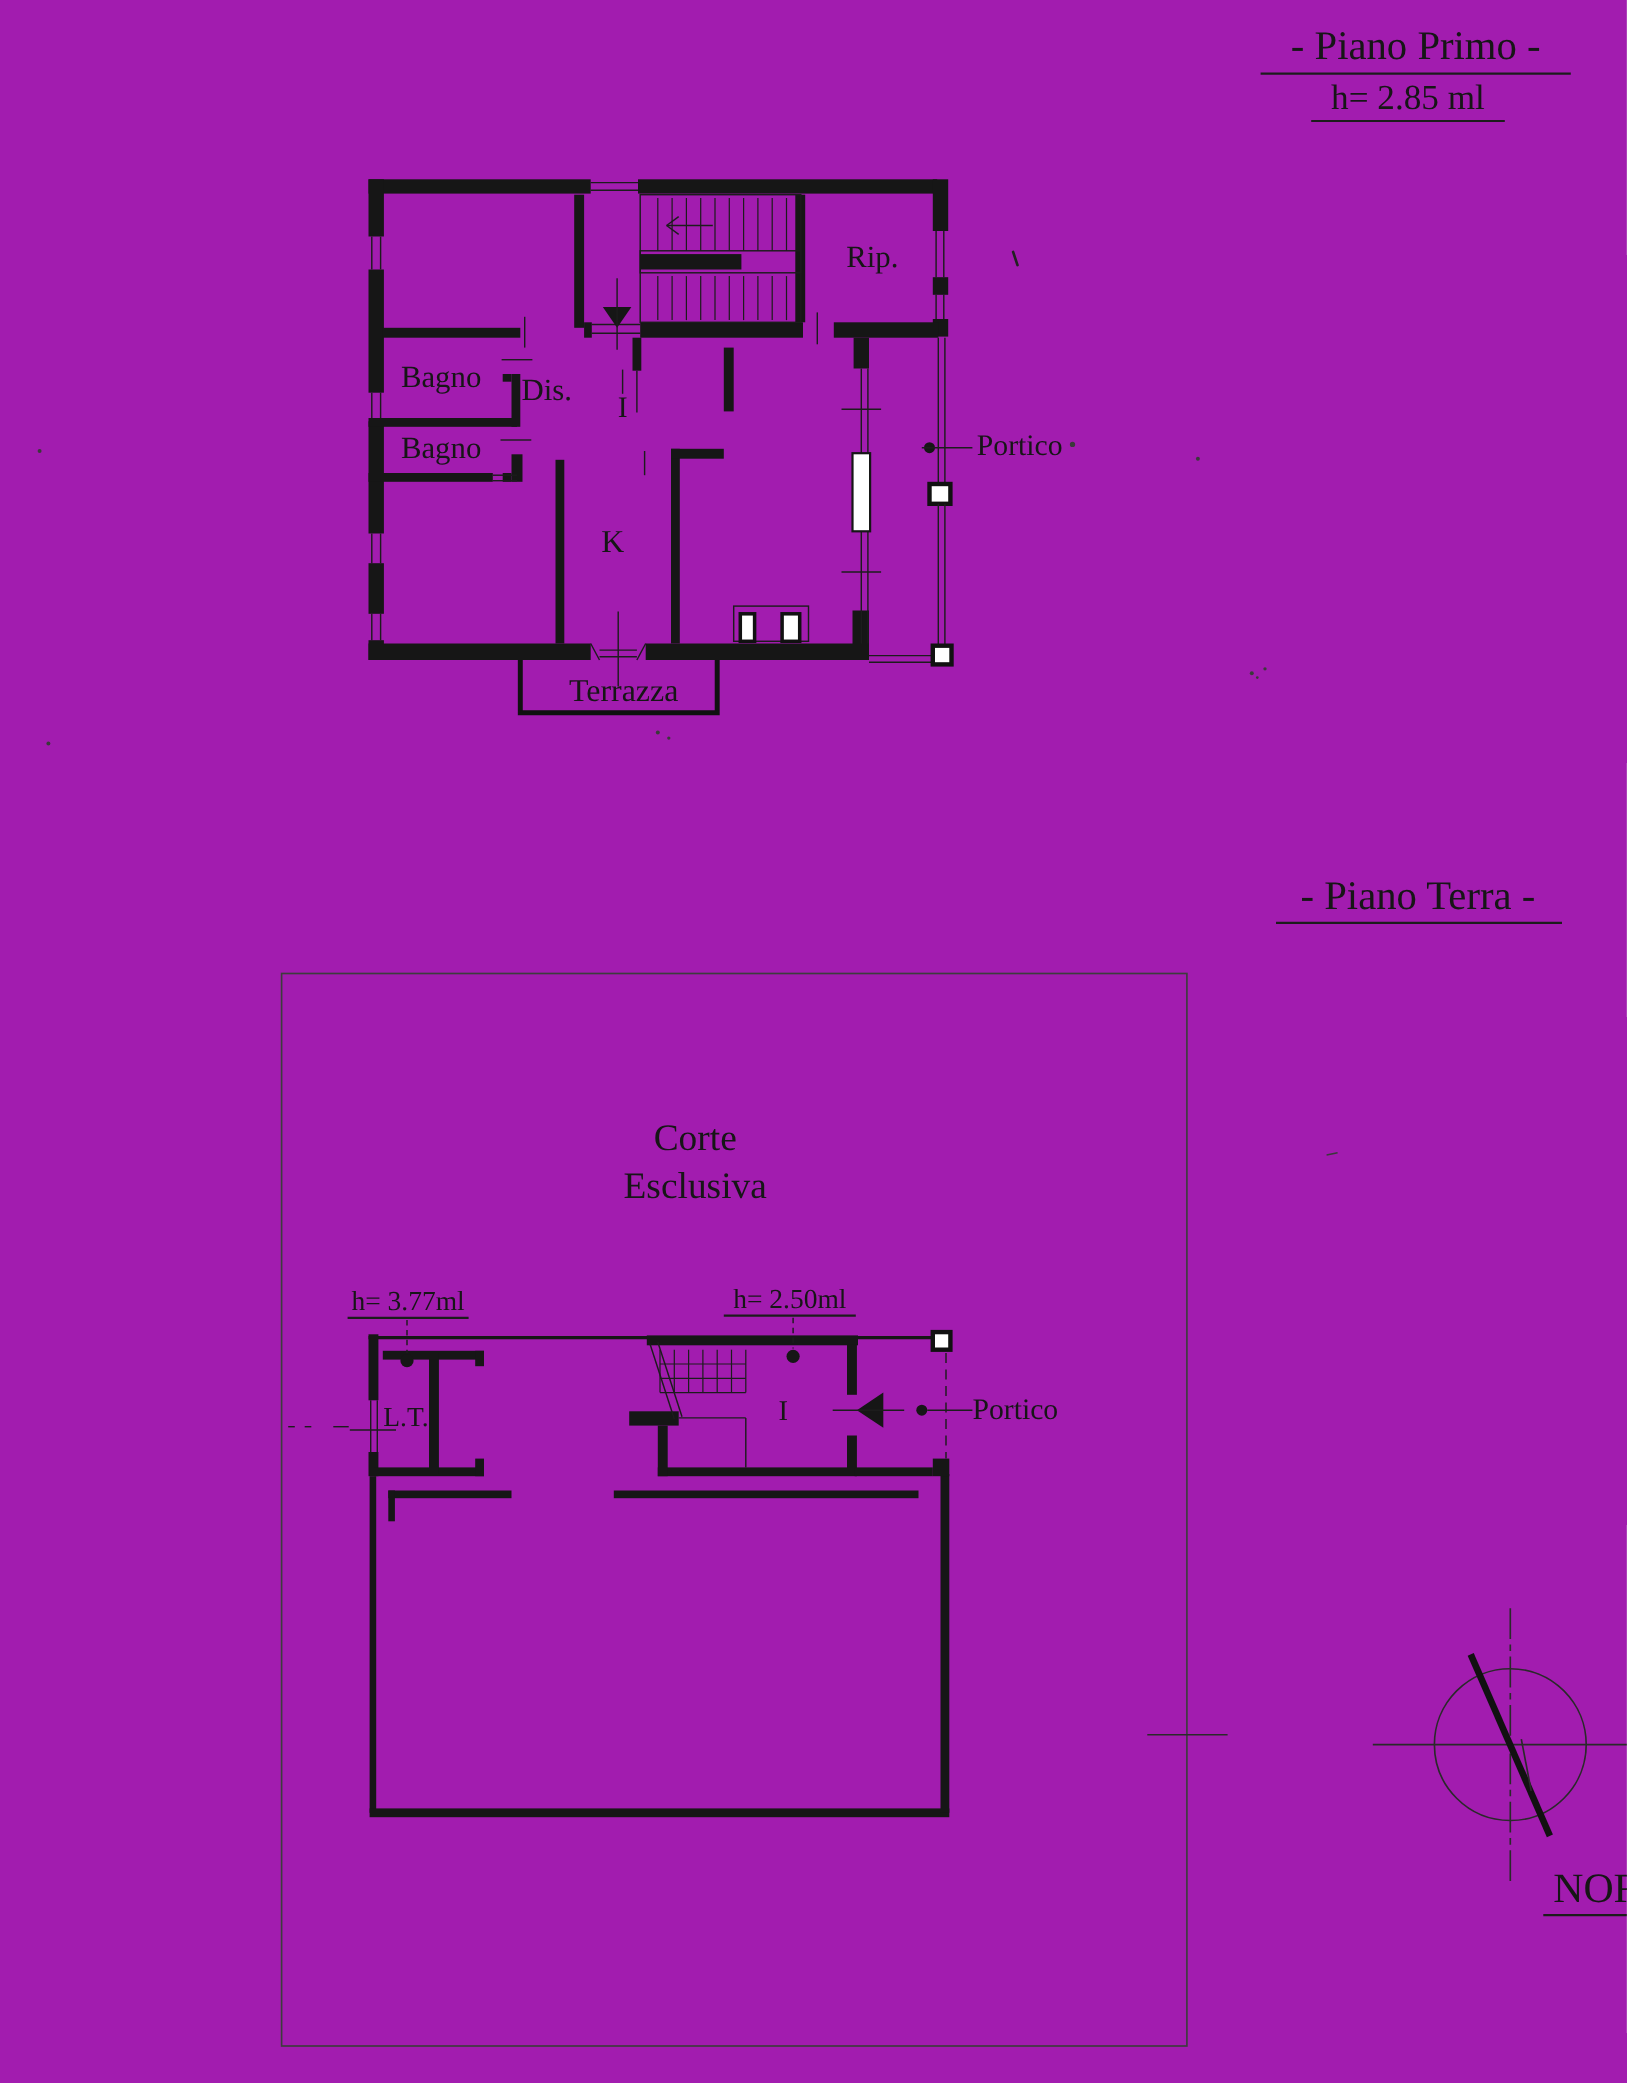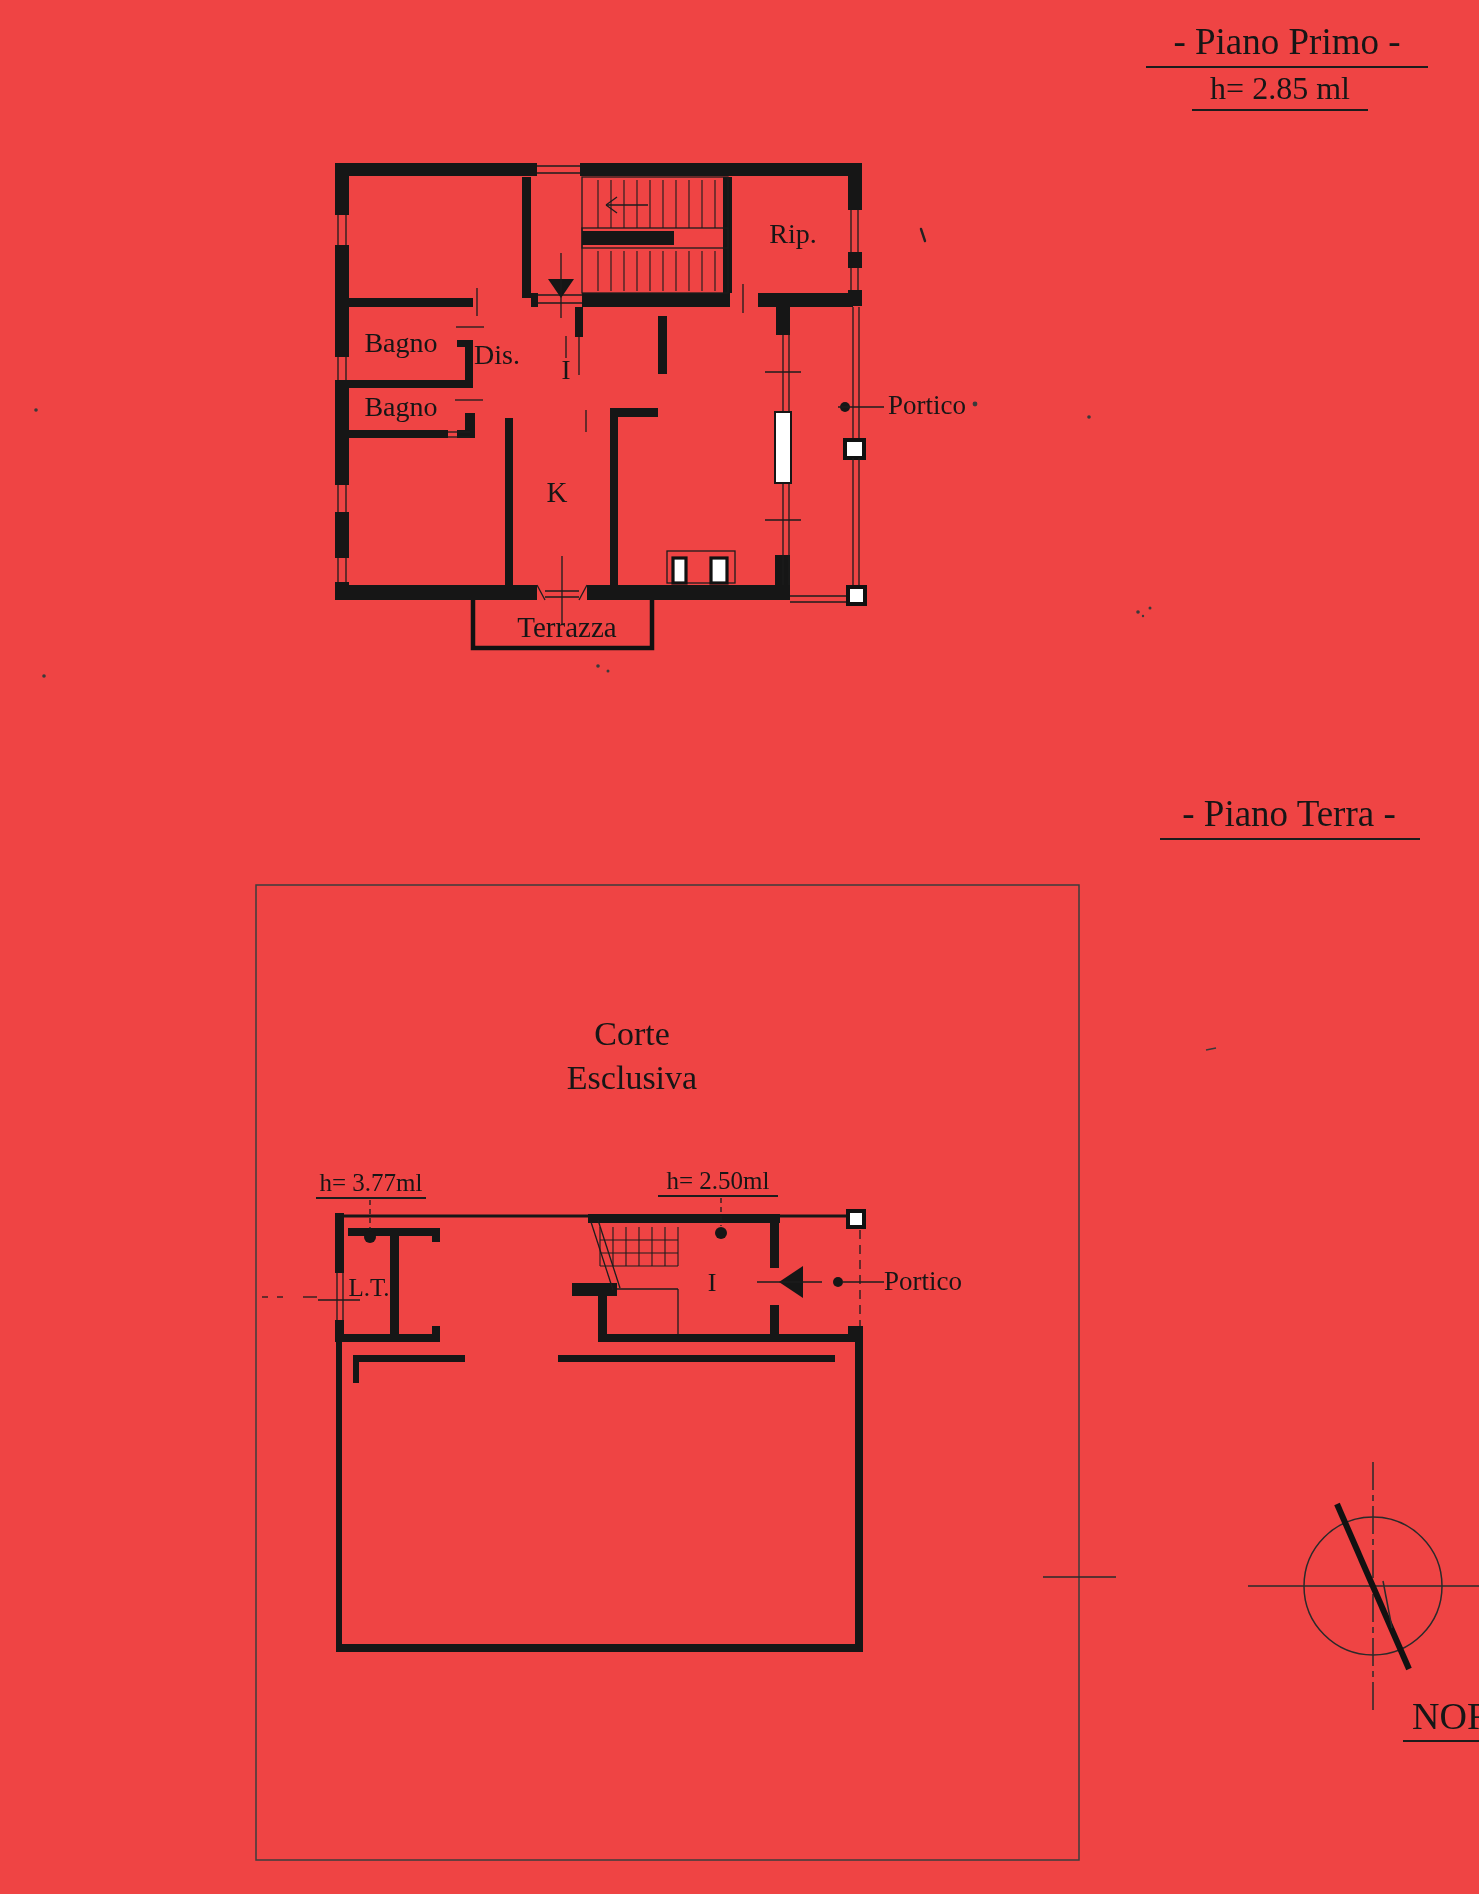--- a/index.html
+++ b/index.html
@@ -1,16 +1,16 @@
 <!DOCTYPE html>
 <html><head>
 <meta charset="utf-8">
 <style>
   html,body{margin:0;padding:0;background:#e8e8e8;}
-  #page{position:relative;width:1479px;height:1894px;background:#ef4444;overflow:hidden;
+  #page{position:relative;width:1479px;height:1894px;background:#a21caf;overflow:hidden;
         font-family:"Liberation Serif", serif;}
   svg{position:absolute;left:0;top:0;}
   .ink{fill:#161616;}
   .ln{stroke:#1c1c1c;stroke-width:1.3;fill:none;}
   .ln2{stroke:#1c1c1c;stroke-width:2;fill:none;}
   .thick{stroke:#111;stroke-width:4.5;fill:none;}
   .txt{fill:#161616;font-family:"Liberation Serif", serif;}
   .mid{text-anchor:middle;}
   .speck{fill:#3a3a3a;}
 </style>

